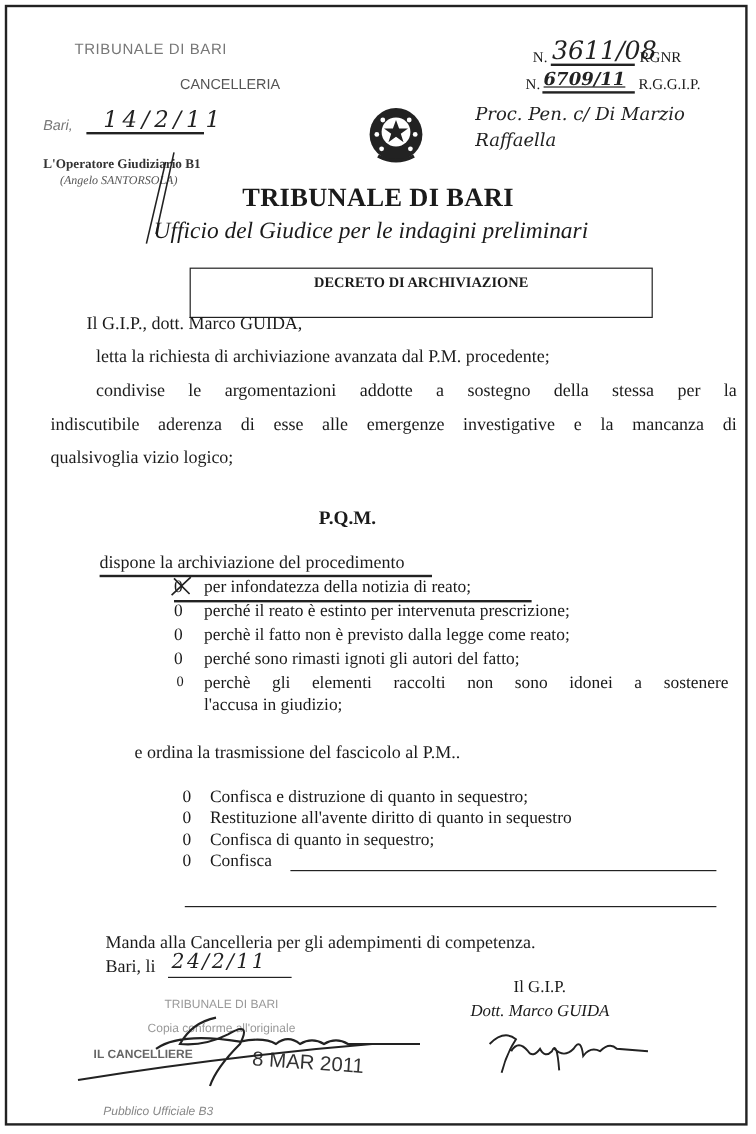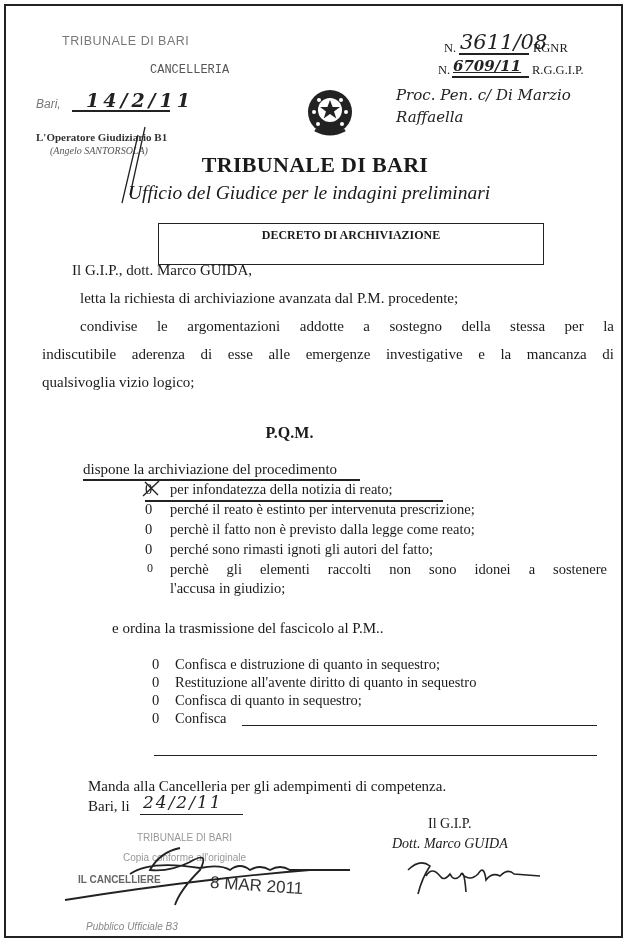--- a/index.html
+++ b/index.html
@@ -18,23 +18,23 @@
   .opt-text { position:absolute; font-size:14.5px; white-space:nowrap; }
   .uline { position:absolute; height:1.5px; background:#222; }
   .emblem { position:absolute; left:305px; top:88px; width:50px; height:50px; }
 </style>
 </head>
 <body>
 
 <div class="frame"></div>
 
 <div class="abs stamp" style="left:62px;top:34px;font-size:12.5px;letter-spacing:0.5px;color:#777;">TRIBUNALE DI BARI</div>
-<div class="abs stamp" style="left:150px;top:63px;font-size:12px;color:#555;font-family:Liberation Mono, monospace;">CANCELLERIA</div>
+<div class="abs stamp" style="left:150px;top:63px;font-size:12px;color:#555;">CANCELLERIA</div>
 <div class="abs stamp" style="left:36px;top:97px;font-style:italic;font-size:12px;color:#777;">Bari,</div>
-<div class="abs hand" style="left:86px;top:89px;font-size:19px;letter-spacing:4px;font-weight:bold;">14/2/11</div>
+<div class="abs hand" style="left:86px;top:89px;font-size:19px;letter-spacing:4px;">14/2/11</div>
 <div class="uline" style="left:72px;top:110px;width:98px;"></div>
 <div class="abs" style="left:36px;top:131px;font-size:11px;font-weight:bold;color:#333;">L'Operatore Giudiziario B1</div>
 <div class="abs" style="left:50px;top:145px;font-size:10px;font-style:italic;color:#555;">(Angelo SANTORSOLA)</div>
 <svg class="abs" style="left:110px;top:125px;" width="40" height="80">
   <path d="M35 2 L20 70 M28 10 L12 78" stroke="#222" stroke-width="1.3" fill="none"></path>
 </svg>
 
 <div class="abs small-serif" style="left:444px;top:41px;font-size:12.5px;">N.</div>
 <div class="abs hand" style="left:460px;top:30px;font-size:21px;">3611/08</div>
 <div class="uline" style="left:459px;top:53px;width:70px;"></div>

